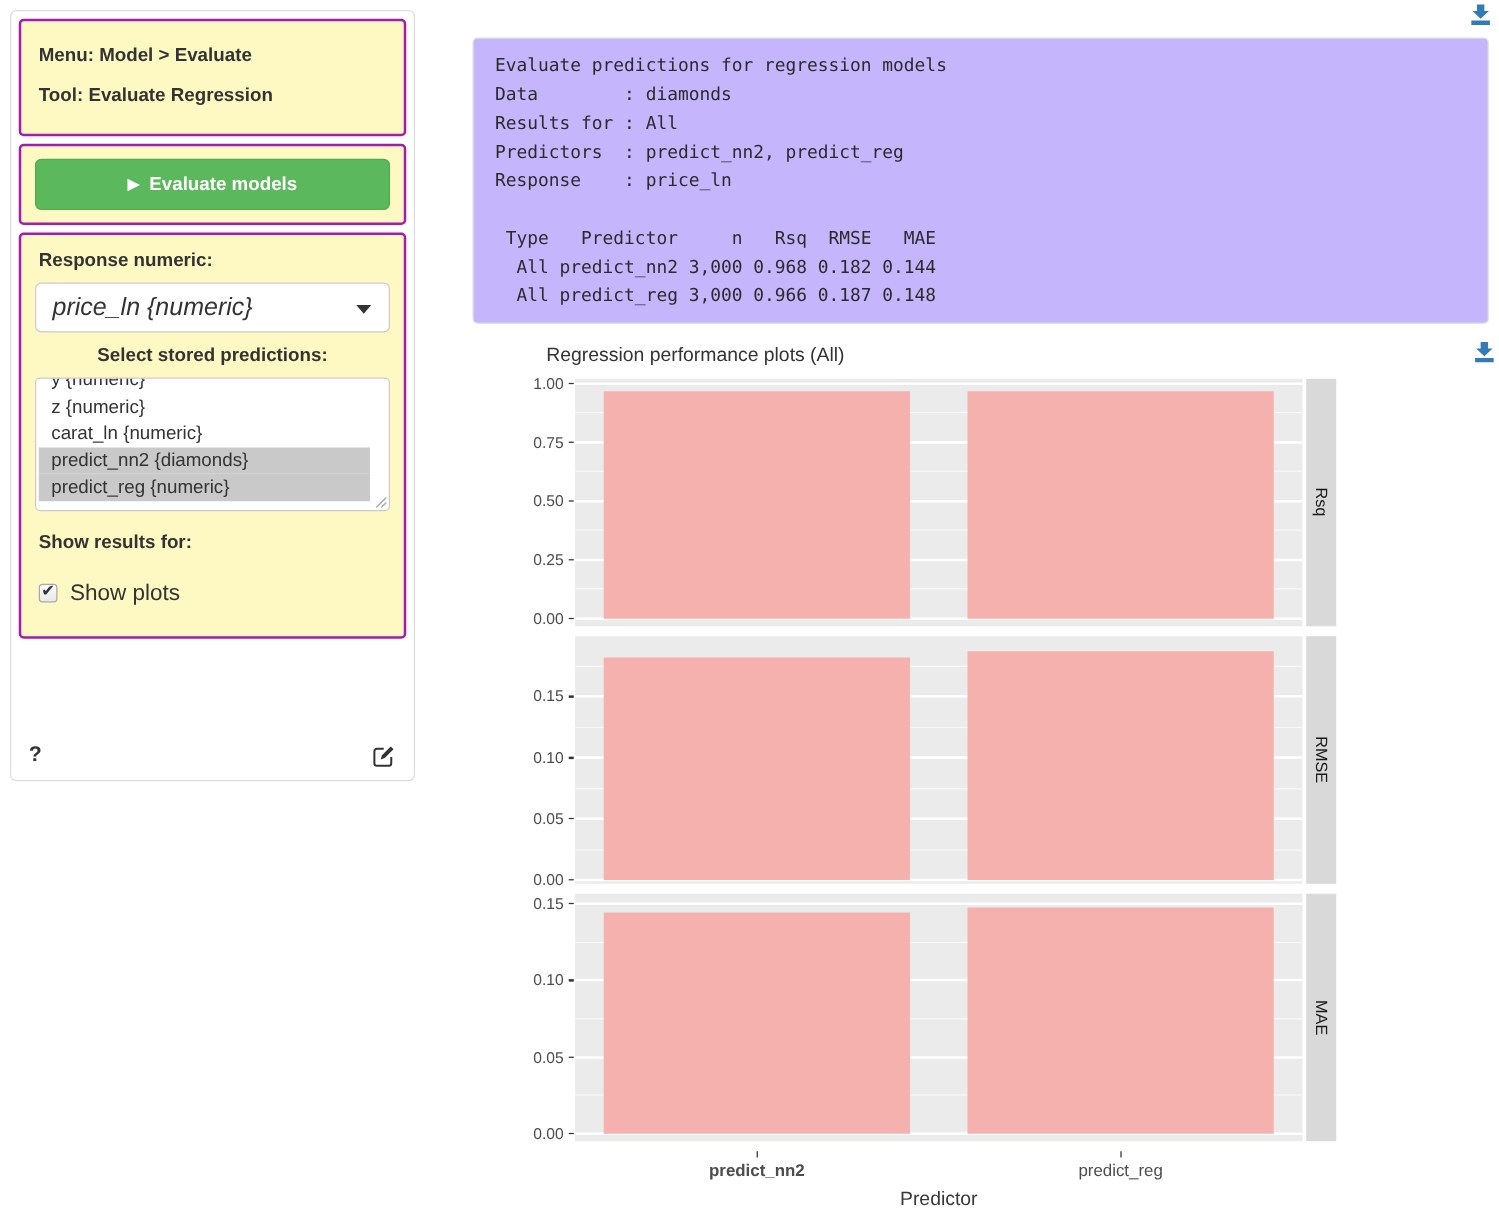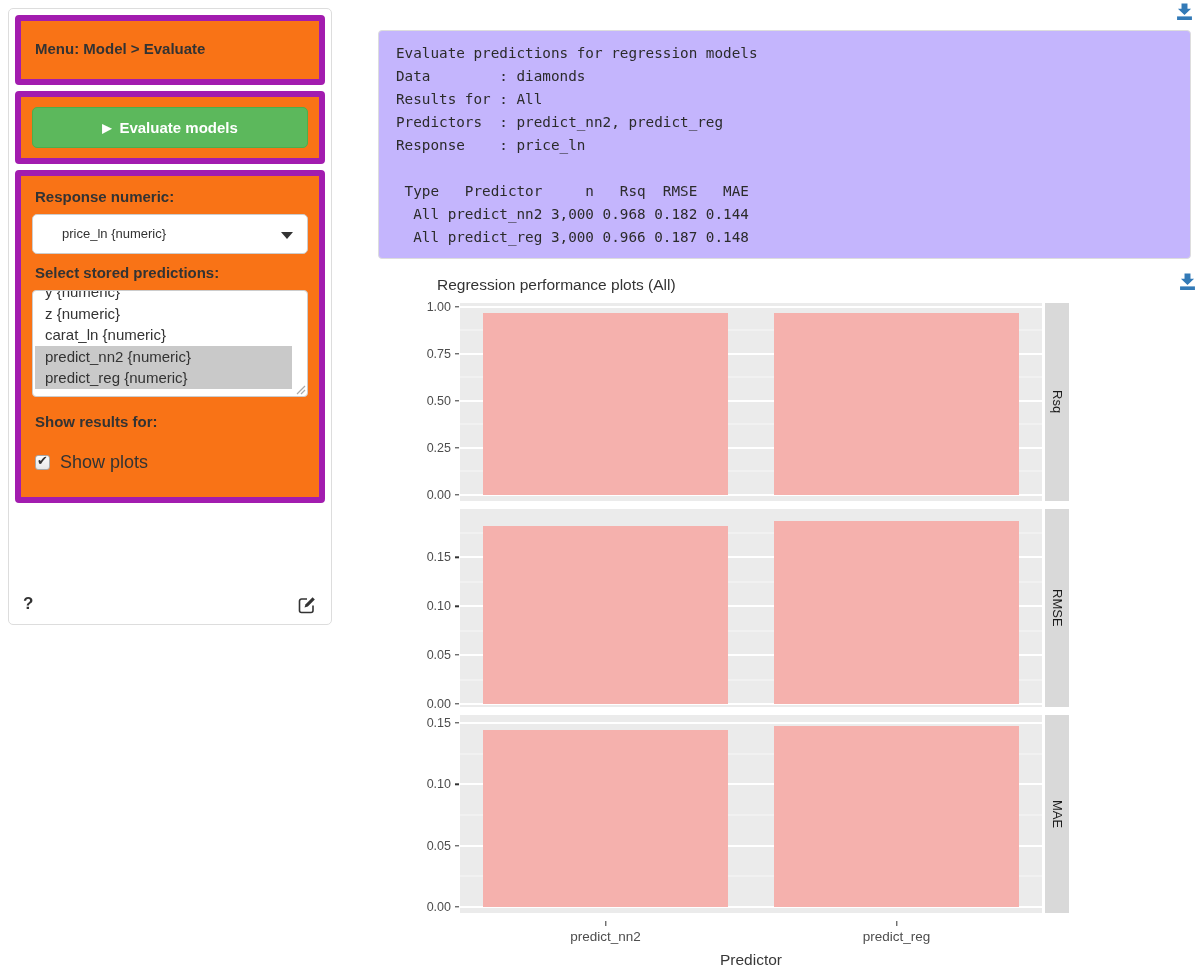--- a/index.html
+++ b/index.html
@@ -2,32 +2,32 @@
 <html><head>
 <meta charset="utf-8">
 <style>
   * { box-sizing: border-box; margin: 0; padding: 0; }
   html,body { width: 1199px; height: 966px; background: #fff; font-family: "Liberation Sans", sans-serif; color: #333; overflow: hidden; }
   .abs { position: absolute; }
 
   
   .sidebar { position: absolute; left: 8px; top: 8px; width: 324px; height: 617px;
              background: #fff; border: 1px solid #ddd; border-radius: 5px; }
-  .well { margin: 6px; background: #f97316; border: 6px solid #a21caf; border-radius: 4px; }
+  .well { margin: 6px; background: #fef9c3; border: 2px solid #a21caf; border-radius: 4px; }
   .well-header { padding: 12px 14px 14px; }
   .well-header div { font-weight: bold; font-size: 15px; line-height: 32px; color: #333; white-space: nowrap; }
   .well-button { padding: 10px 11px; }
   .run-btn { display: block; width: 100%; height: 41px; background: #5cb85c; border: 1px solid #4cae4c;
              border-radius: 5px; color: #fff; font-weight: bold; font-size: 15px; text-align: center;
              line-height: 39px; cursor: pointer; font-family: inherit; }
   .run-btn .play { font-size: 12px; margin-right: 8px; vertical-align: 1px; }
   .well-form { padding: 12px 11px 24px; }
   .ctl-label { font-weight: bold; font-size: 15px; margin: 10px 3px 9px; }
   .selectbox { position: relative; height: 40px; background: #fff; border: 1px solid #ccc; border-radius: 5px;
-               font-size: 13px; line-height: 38px; padding-left: 29px; color: #333; cursor: pointer; }
+               font-size: 20px; line-height: 38px; padding-left: 13px; color: #333; cursor: pointer; font-style: italic; }
   .selectbox .caret { position: absolute; right: 14px; top: 17px; width: 0; height: 0;
                border-left: 6px solid transparent; border-right: 6px solid transparent; border-top: 7px solid #333; }
   .listbox { position: relative; height: 107px; background: #fff; border: 1px solid #ccc; border-radius: 4px;
              overflow: hidden; padding-top: 1px; margin-bottom: 4px; }
   .listbox .opt { font-size: 15px; line-height: 21.5px; padding-left: 10px; margin: 0 15px 0 2px;
                   white-space: nowrap; cursor: default; }
   .listbox .opt.clipped { margin-top: -11px; }
   .listbox .opt.selected { background: #c9c9c9; }
   .resize-handle { position: absolute; right: 1px; bottom: 1px; }
   .checkbox-row { margin: 22px 3px 0; display: flex; align-items: center; }
@@ -64,39 +64,40 @@
   .x-tick { position: absolute; top: 0; width: 1.4px; height: 5px; background: #333; transform: translateX(-50%); }
   .x-label { position: absolute; top: 8px; transform: translateX(-50%); font-size: 13.5px; color: #4d4d4d; }
   .x-title { position: absolute; top: 30px; left: 0; right: 0; text-align: center; font-size: 15.5px; color: #383838; }
 </style>
 </head>
 <body>
 
 <aside class="sidebar">
   <div class="well well-header">
     <div>Menu: Model &gt; Evaluate</div>
+    <div>Tool: Evaluate Regression</div>
   </div>
 
   <div class="well well-button">
     <button class="run-btn"><span class="play">▶</span><span>Evaluate models</span></button>
   </div>
 
   <div class="well well-form">
     <div class="ctl-label" style="margin-top:0;">Response numeric:</div>
     <div class="selectbox">
       <span>price_ln {numeric}</span>
       <span class="caret"></span>
     </div>
 
-    <div class="ctl-label" style="">Select stored predictions:</div>
+    <div class="ctl-label" style="text-align:center;">Select stored predictions:</div>
     <div class="listbox">
       <div class="opt clipped">y {numeric}</div>
         <div class="opt">z {numeric}</div>
         <div class="opt">carat_ln {numeric}</div>
-        <div class="opt selected">predict_nn2 {numeric}</div>
+        <div class="opt selected">predict_nn2 {diamonds}</div>
         <div class="opt selected">predict_reg {numeric}</div>
         <svg class="resize-handle" width="10" height="10" viewBox="0 0 10 10">
         <path d="M9 1 L1 9 M9 5 L5 9" stroke="#aaa" stroke-width="1.2" fill="none"></path>
       </svg>
     </div>
 
     <div class="ctl-label" style="margin-top:16px;">Show results for:</div>
 
     <div class="checkbox-row">
       <span class="checkbox-box">
@@ -220,17 +221,17 @@
           <div class="bar" style="left: 54%; width: 42%; bottom: 3.03406%; height: 91.6409%; background: rgb(245, 177, 173);"></div>
         </div>
         <div class="strip" style="background: rgb(217, 217, 217);">
           <span>MAE</span>
         </div>
       </div>
     </div>
   <div class="x-axis">
     <div class="x-title">Predictor</div>
   <div class="x-tick" style="left: 25%;"></div>
-      <div class="x-label" style="left: 25%;">predict_nn2</div>
+      <div class="x-label" style="left: 25%; font-weight: bold;">predict_nn2</div>
       <div class="x-tick" style="left: 75%;"></div>
       <div class="x-label" style="left: 75%;">predict_reg</div>
     </div>
 </div>
 
 </body></html>

